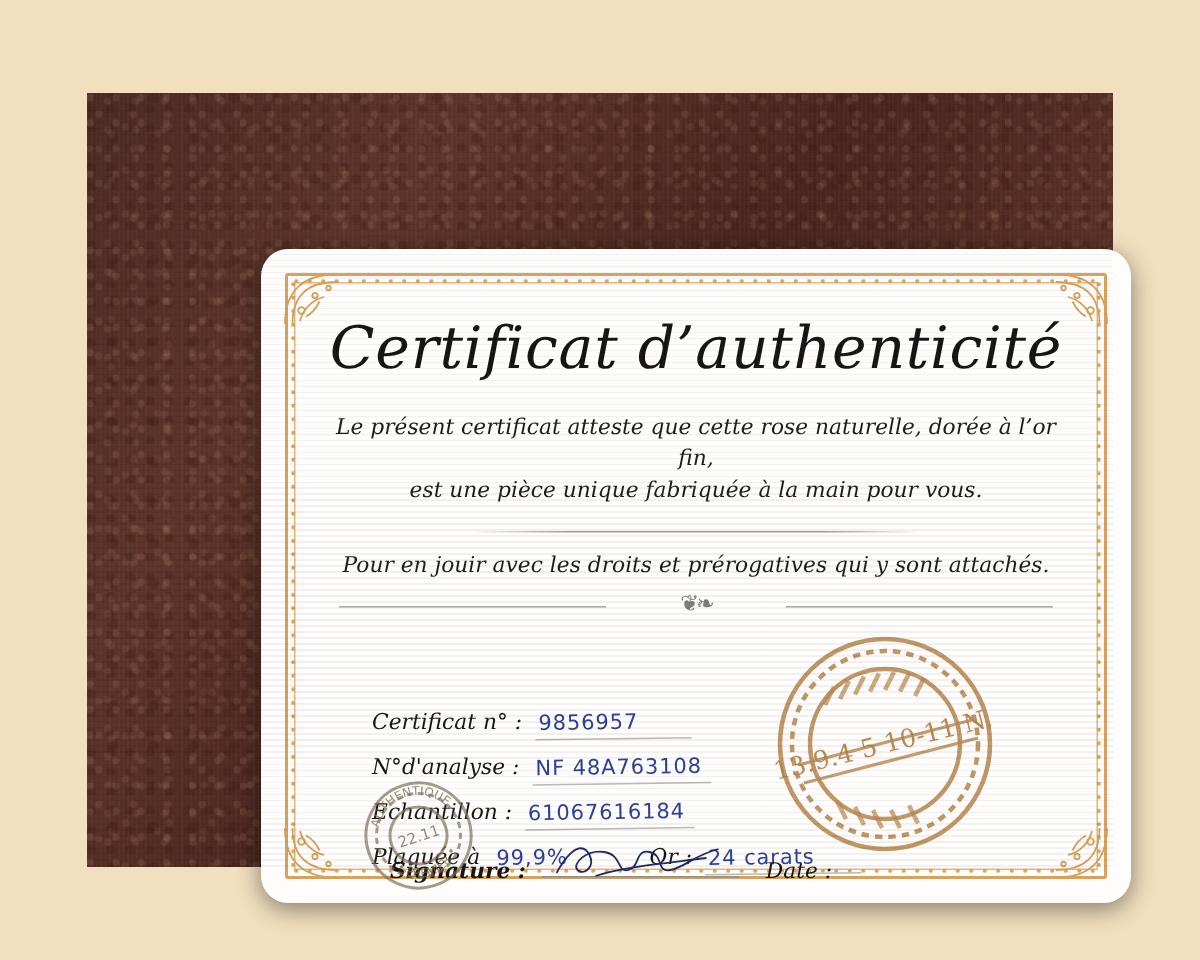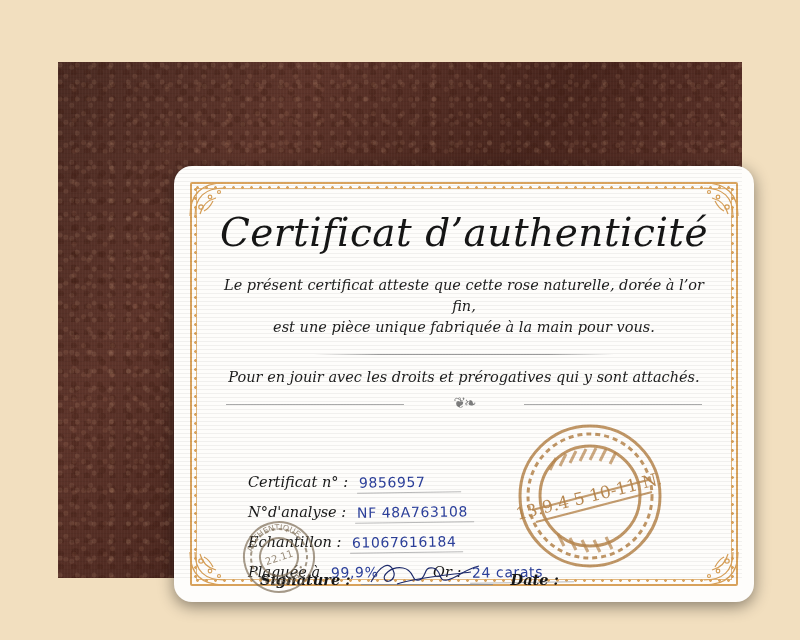--- a/index.html
+++ b/index.html
@@ -226,21 +226,21 @@
     height: 16px;
   }
   .sig-scribble {
     position: absolute;
     left: 6px;
     bottom: -4px;
     width: 120px;
     height: 30px;
     color: #1d2a6b;
   }
-  .date-label { font-weight: 700; }
+  .date-label { font-weight: 400; }
 
   
   .stamp-big {
     position: absolute;
     right: 42px;
     top: 222px;
     width: 156px;
     height: 156px;
     opacity: .92;
   }

